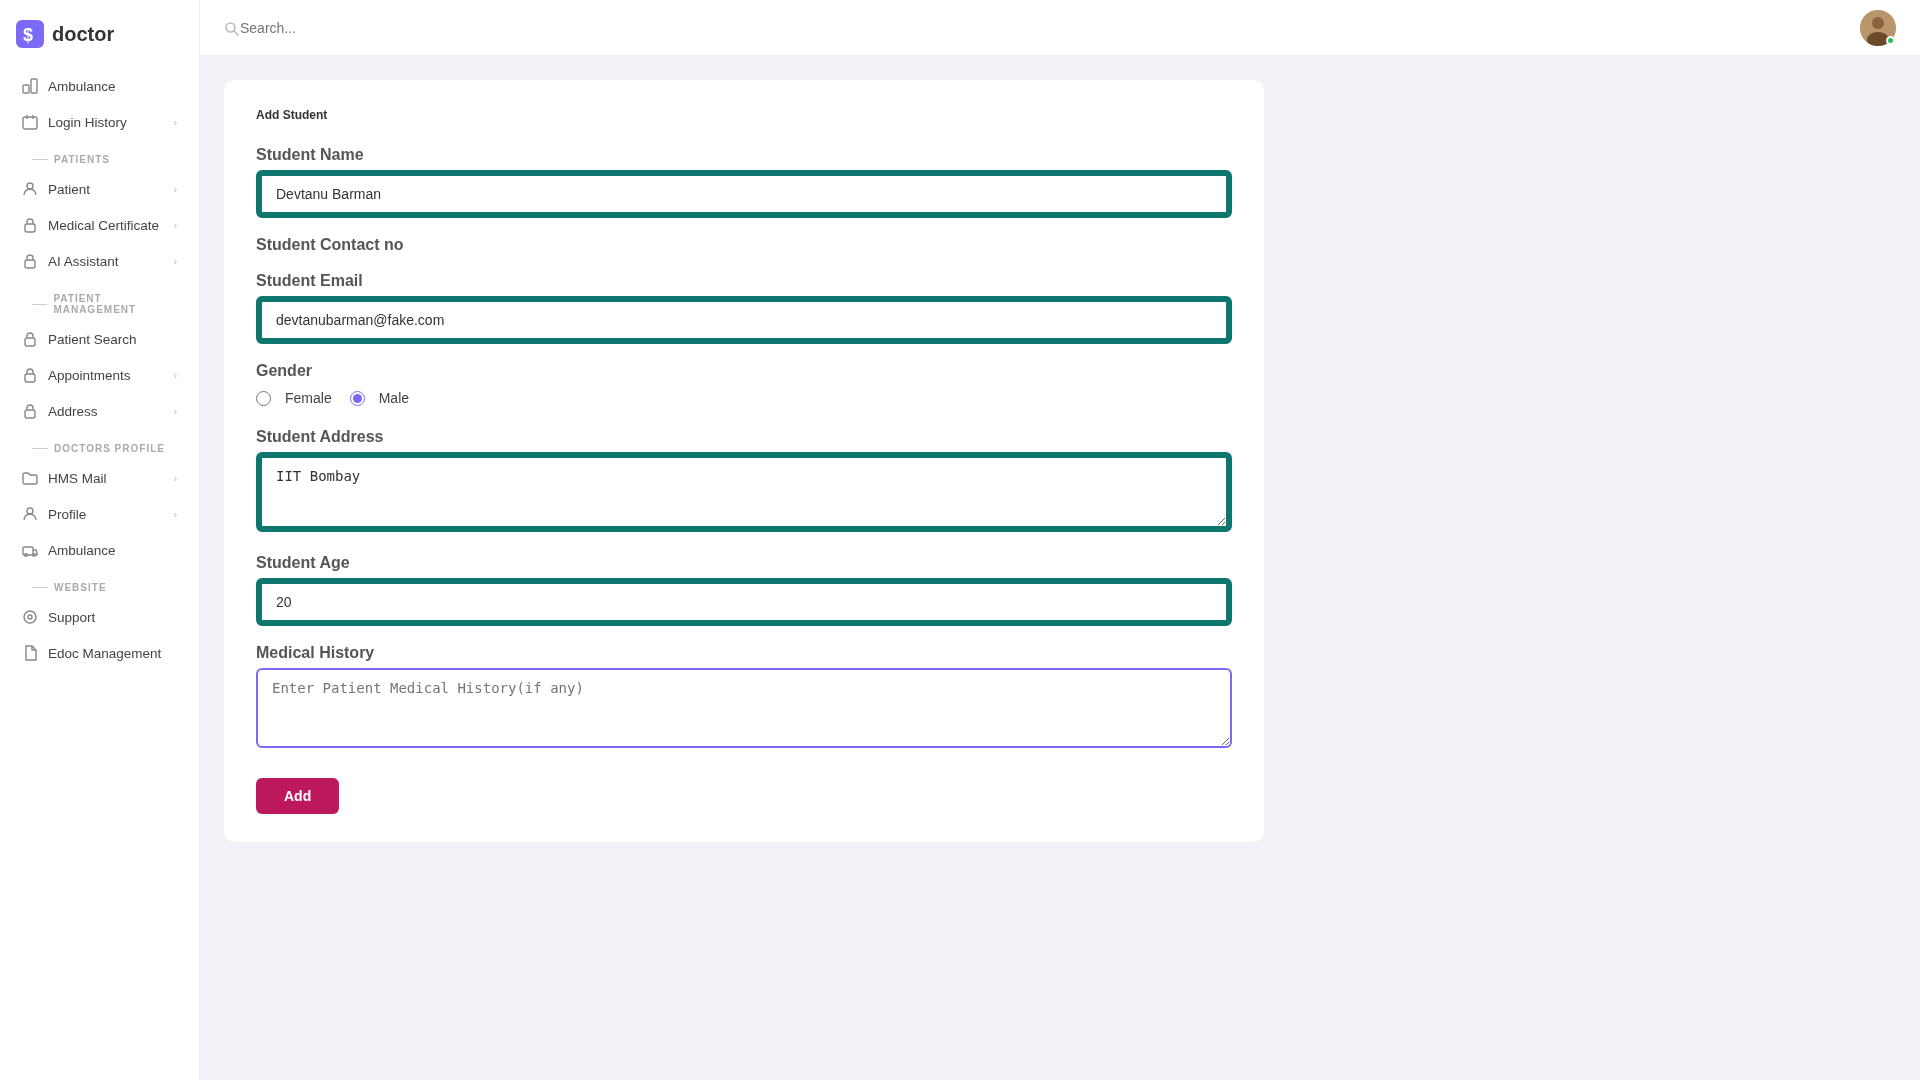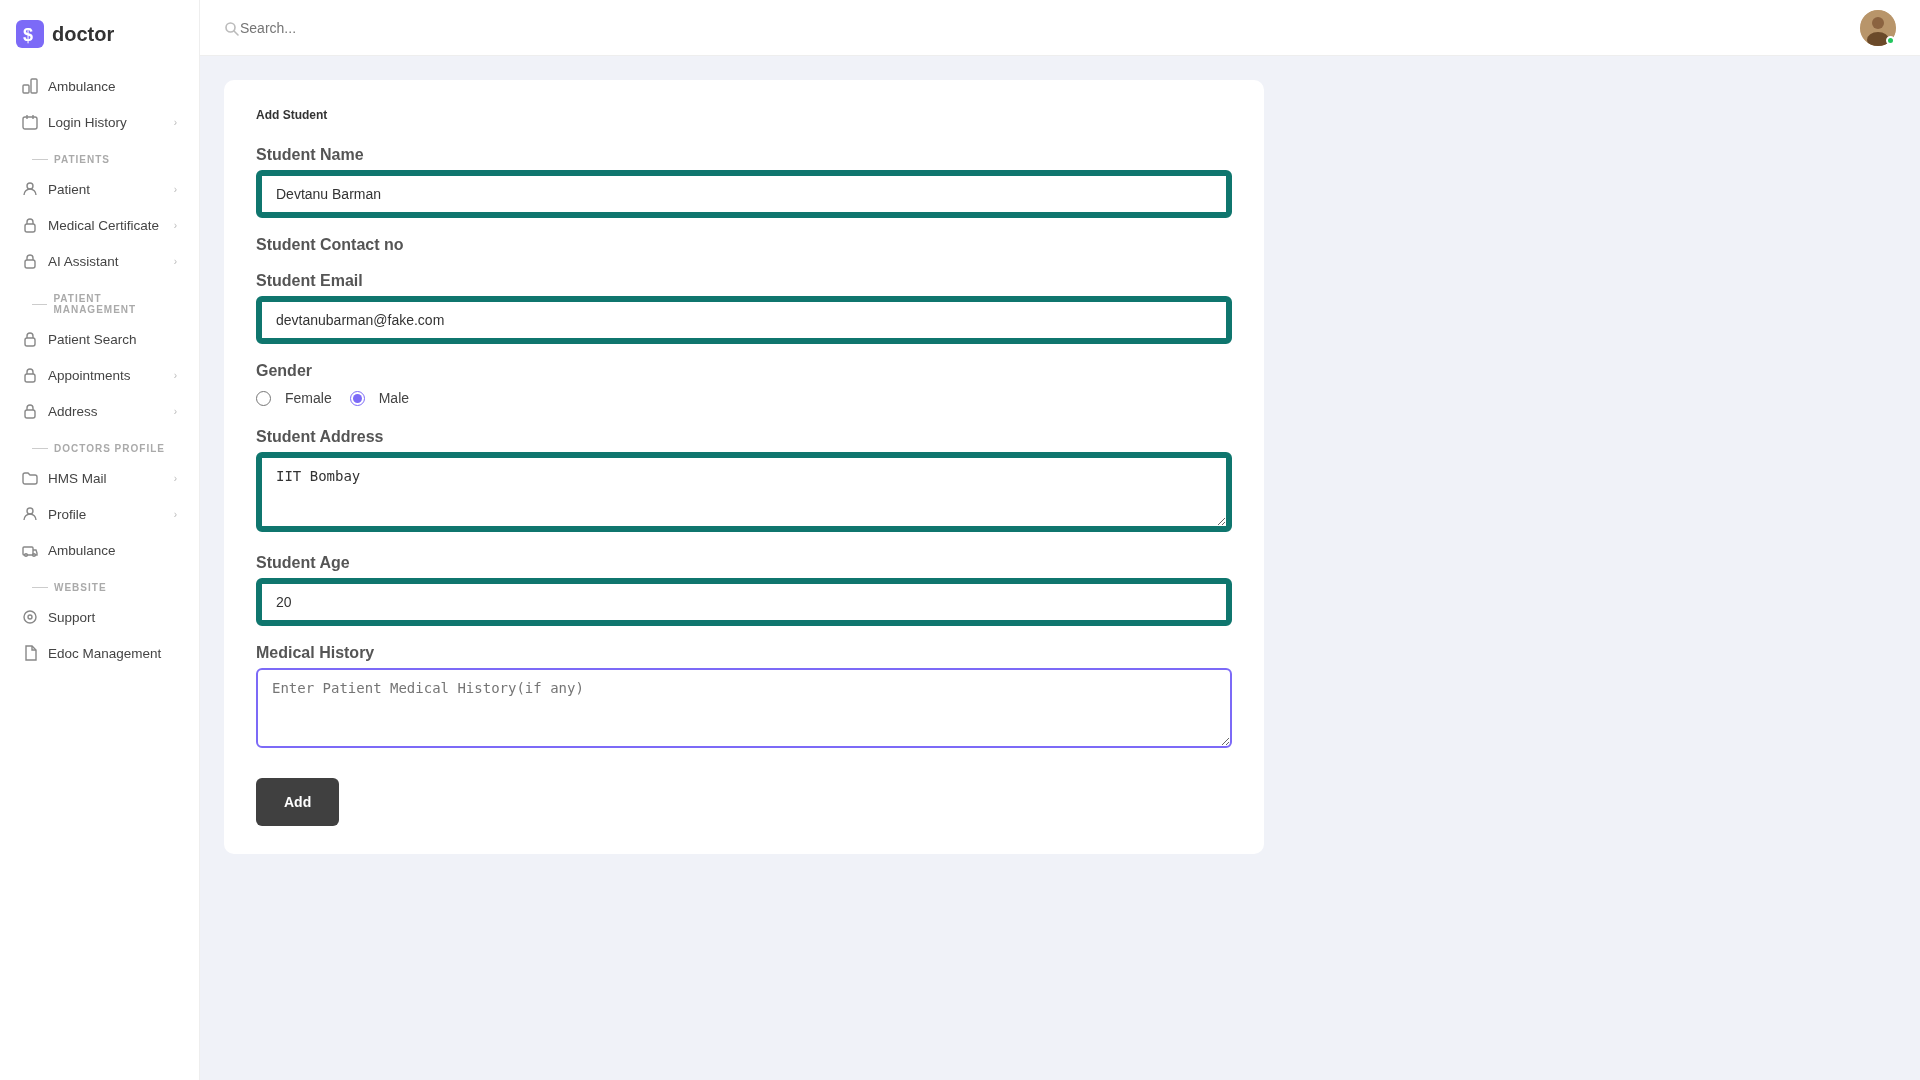--- a/index.html
+++ b/index.html
@@ -186,25 +186,25 @@
       color: #444;
       cursor: pointer;
     }
     .gender-option input[type="radio"] {
       accent-color: #7c6af7;
       width: 15px;
       height: 15px;
     }
 
     .add-btn {
-      background: #404040;
+      background: #be185d;
       color: #fff;
       border: none;
       border-radius: 6px;
-      padding: 16px 28px;
+      padding: 10px 28px;
       font-size: 14px;
       font-weight: 600;
       cursor: pointer;
       margin-top: 8px;
       transition: background 0.15s;
     }
 
     
     svg { display: inline-block; vertical-align: middle; }
   </style>

